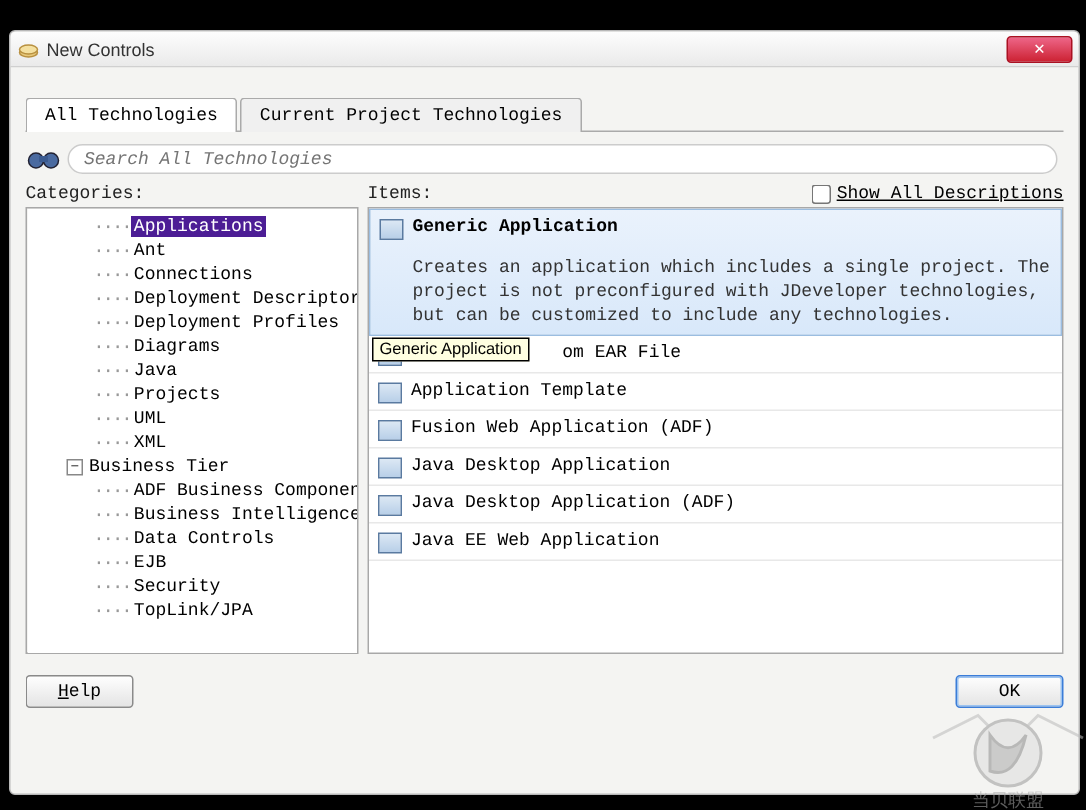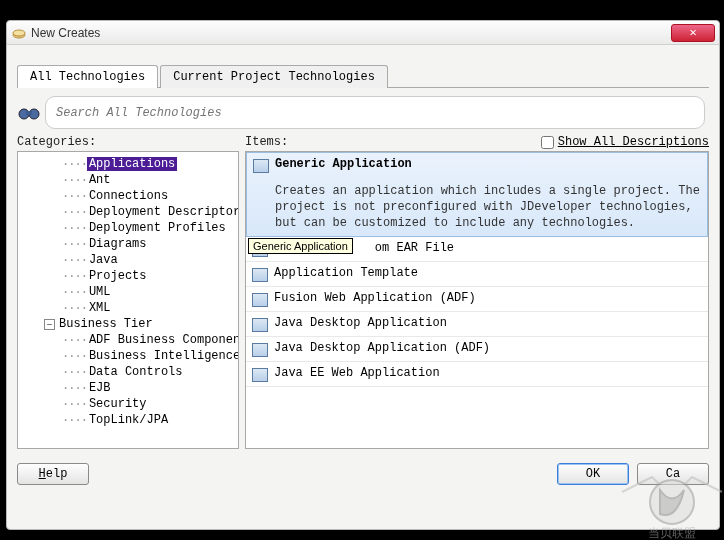--- a/index.html
+++ b/index.html
@@ -9,21 +9,21 @@
 .title-icon { width: 16px; height: 16px; margin-right: 4px; display: inline-flex; align-items: center; justify-content: center; }
 .title-text { flex: 1; font-family: Tahoma, sans-serif; font-size: 12px; color: #333; }
 .close-btn { width: 44px; height: 18px; background: linear-gradient(#e68, #c23); border: 1px solid #a12; border-radius: 3px; color: #fff; display: flex; align-items: center; justify-content: center; cursor: pointer; font-family: Arial; font-weight: bold; font-size: 12px; }
 .content { padding: 8px 10px; }
 .tabs { display: flex; margin-top: 12px; }
 .tab { padding: 4px 12px; border: 1px solid #aaa; background: #f0f0f0; border-bottom: none; border-radius: 3px 3px 0 0; margin-right: 2px; cursor: pointer; }
 .tab.active { background: #fff; position: relative; z-index: 2; }
 .tab-underline { height: 1px; background: #aaa; margin-top: -1px; }
 .search-row { margin-top: 8px; display: flex; align-items: center; gap: 4px; }
 .search-icon { width: 24px; height: 20px; display: inline-flex; align-items: center; justify-content: center; }
-.search-input { flex: 1; height: 33px; border: 1px solid #ccc; border-radius: 10px; padding: 0 10px; background: #fff; color: #999; font-style: italic; font-family: "Courier New", monospace; max-width: 660px; }
+.search-input { flex: 1; height: 20px; border: 1px solid #ccc; border-radius: 10px; padding: 0 10px; background: #fff; color: #999; font-style: italic; font-family: "Courier New", monospace; max-width: 660px; }
 .panels { display: flex; margin-top: 6px; gap: 6px; }
 .panel-left { width: 222px; }
 .panel-right { flex: 1; }
 .panel-label-row { display: flex; align-items: center; justify-content: space-between; margin-bottom: 2px; font-family: Tahoma, sans-serif; }
 .panel-label { color: #222; }
 .show-all { display: flex; align-items: center; gap: 4px; font-family: "Courier New", monospace; text-decoration: underline; }
 .show-all input { width: 13px; height: 13px; }
 .tree-box, .list-box { border: 1px solid #a8a8a8; background: #fff; height: 298px; overflow: auto; }
 .tree-box { padding: 4px 0; }
 .tree-node { display: flex; align-items: center; padding: 1px 4px; white-space: nowrap; }
@@ -51,21 +51,21 @@
 <body>
 
 <div class="window">
   <div class="titlebar">
     <span class="title-icon">
       <svg width="16" height="16" viewBox="0 0 16 16">
           <ellipse cx="8" cy="10" rx="6" ry="3" fill="#e6c77a" stroke="#b89040"></ellipse>
           <ellipse cx="8" cy="8" rx="6" ry="3" fill="#f4e0a0" stroke="#b89040"></ellipse>
         </svg>
     </span>
-    <span class="title-text">New Creates</span>
+    <span class="title-text">New Controls</span>
     <div class="close-btn">
       <span>✕</span>
     </div>
   </div>
 
   <div class="content">
     <div class="tabs">
       <div class="tab active">All Technologies</div>
       <div class="tab">Current Project Technologies</div>
     </div>
@@ -202,21 +202,20 @@
           </div>
         </div>
       </div>
     </div>
   </div>
 
   <div class="footer">
     <button class="btn"><u>H</u>elp</button>
     <div class="footer-right">
       <button class="btn default">OK</button>
-      <button class="btn">Ca</button>
     </div>
   </div>
 </div>
 
 <div class="watermark">
   <svg width="120" height="90" viewBox="0 0 120 90">
     <g fill="none" stroke="#bbb" stroke-width="2">
       <path d="M10 40 L40 25 L50 35 M70 35 L80 25 L110 40"></path>
       <circle cx="60" cy="50" r="22" fill="#ddd" stroke="#999"></circle>
       <path d="M48 38 Q60 55 72 38 Q65 68 48 62 Z" fill="#aaa" stroke="#888"></path>

